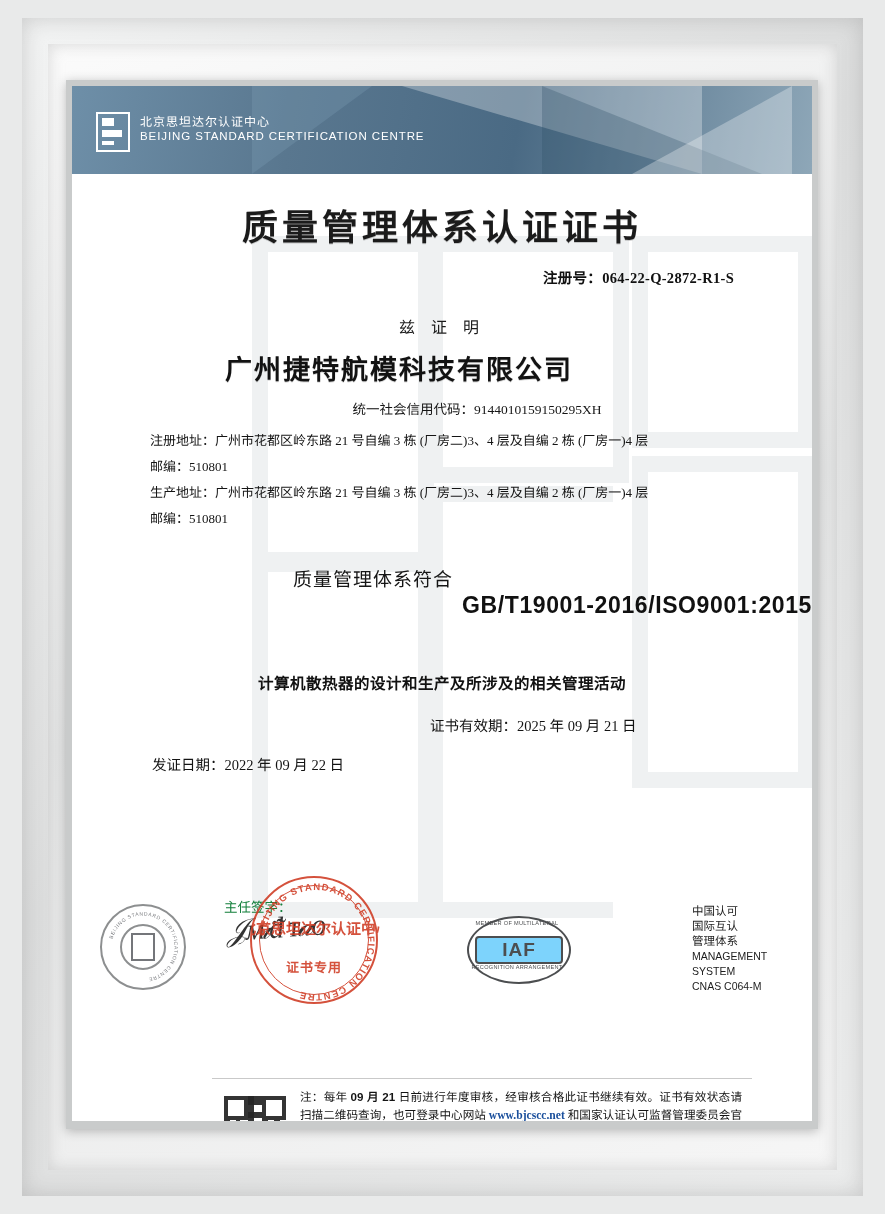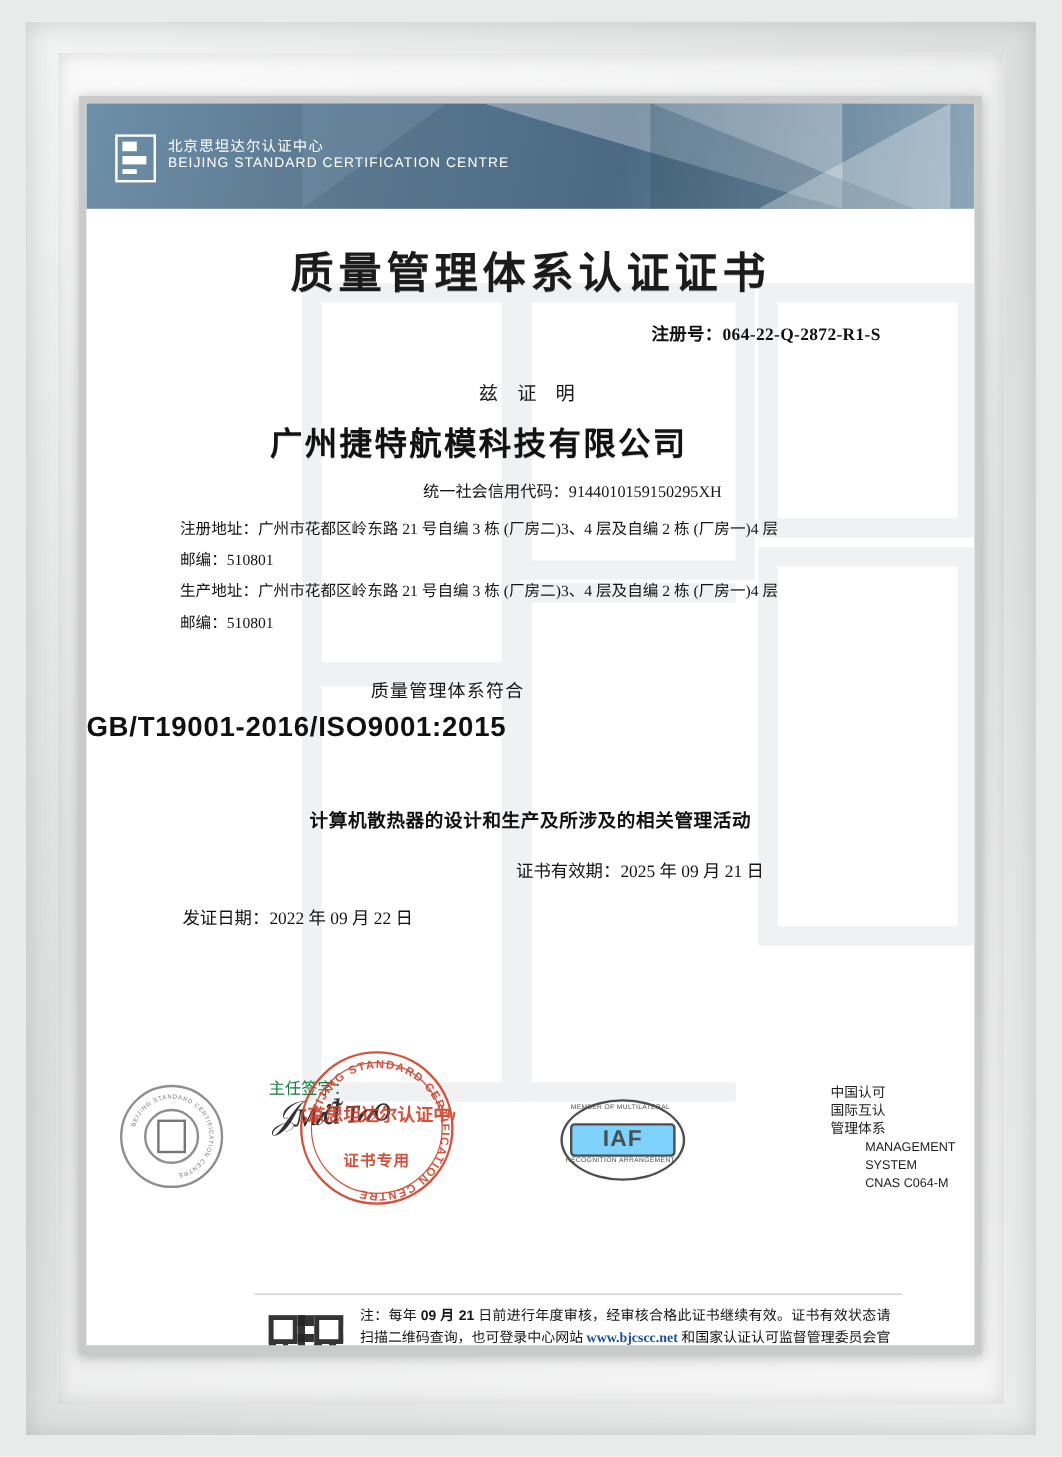--- a/index.html
+++ b/index.html
@@ -178,28 +178,28 @@
     font-size: 13px;
     color: #141414;
     line-height: 26px;
   }
   .addr-line { white-space: nowrap; }
 
   .std-intro {
     position: absolute;
     top: 478px; left: 0; width: 602px;
     text-align: center;
-    font-size: 15px;
+    font-size: 19px;
     letter-spacing: 1px;
     color: #161616;
   }
   .std-code {
     position: absolute;
     top: 506px; left: 0; width: 740px;
-    text-align: left;
+    text-align: right;
     font-size: 23px;
     font-weight: bold;
     letter-spacing: .6px;
     color: #111;
     font-family: "Liberation Sans", sans-serif;
   }
 
   .scope-title {
     position: absolute;
     top: 554px; left: 0; width: 740px;
@@ -359,21 +359,20 @@
   .cnas-right {
     position: absolute;
     left: 620px; top: 818px;
     font-size: 11.5px;
     color: #1c1c1c;
     line-height: 15px;
   }
   .cnas-right .en {
     font-family: "Liberation Sans", sans-serif;
     font-size: 10.5px;
-    margin-left: 29px;
   }
 
   
   .qr {
     position: absolute;
     left: 152px; top: 1010px;
     width: 62px; height: 62px;
     background:
       linear-gradient(90deg,#111 0 6px, transparent 6px 12px, #111 12px 16px, transparent 16px 24px, #111 24px 30px, transparent 30px 38px, #111 38px 44px, transparent 44px 50px, #111 50px 56px, transparent 56px 62px),
       linear-gradient(0deg,#111 0 6px, transparent 6px 13px, #111 13px 18px, transparent 18px 26px, #111 26px 32px, transparent 32px 40px, #111 40px 46px, transparent 46px 53px, #111 53px 62px);

